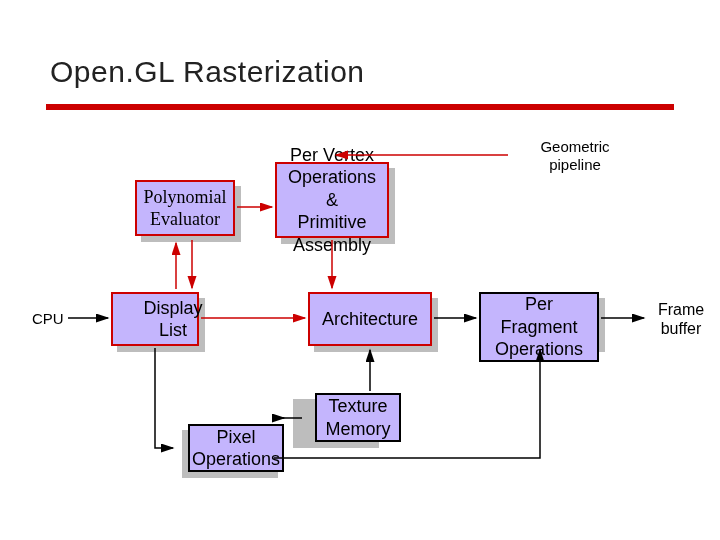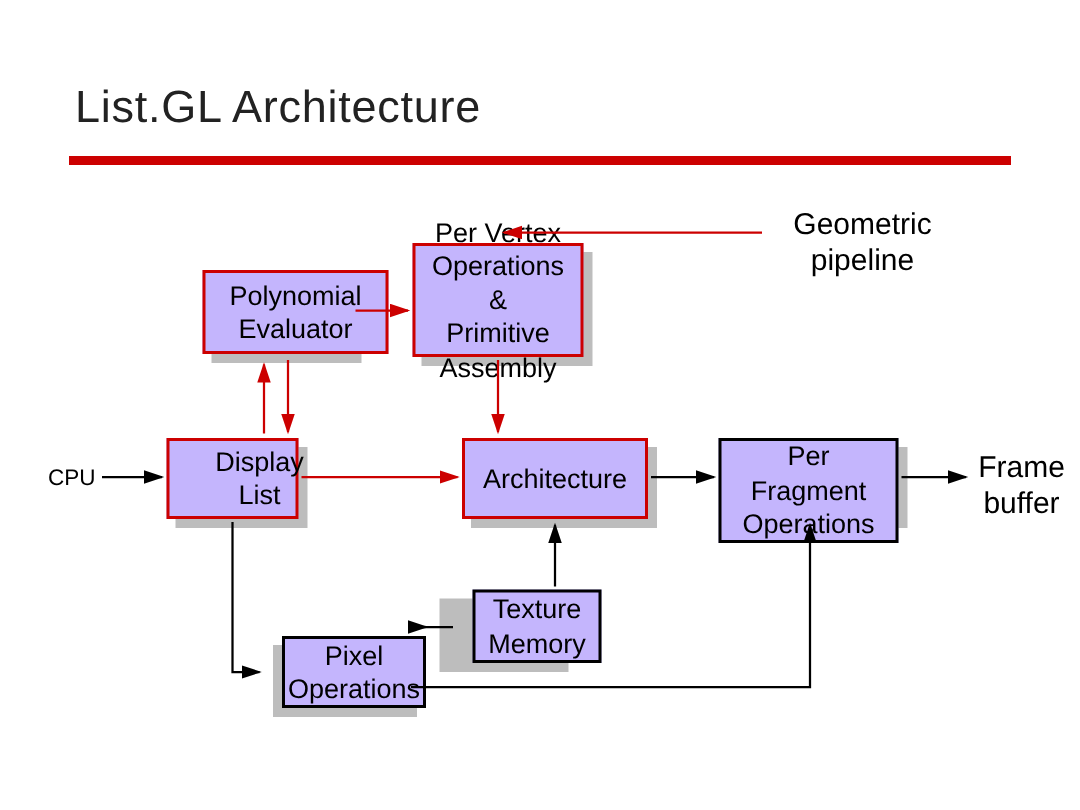--- a/index.html
+++ b/index.html
@@ -27,21 +27,21 @@
     height: 6px;
     background: #cc0000;
   }
   .label-cpu {
     position: absolute;
     font-size: 15px;
     color: #000;
   }
   .label-annot {
     position: absolute;
-    font-size: 20px;
+    font-size: 15px;
     color: #000;
     text-align: center;
     line-height: 1.2;
   }
   .box {
     position: absolute;
     background: #c4b5fd;
     border: 2px solid #cc0000;
     display: flex;
     align-items: center;
@@ -59,38 +59,38 @@
   svg.arrows {
     position: absolute;
     left: 0; top: 0;
     width: 720px; height: 540px;
     pointer-events: none;
   }
 </style>
 </head>
 <body>
 
-<div class="title">List.GL Architecture</div>
+<div class="title">Open.GL Rasterization</div>
 <div class="title-rule"></div>
 
 <div class="label-cpu" style="left:32px; top:310px;">CPU</div>
 
 <div class="label-annot" style="left:510px; top:138px; width:130px;">Geometric<br>pipeline</div>
 
-<div class="label-annot" style="left:648px; top:300px; width:66px; font-size:20px;">Frame<br>buffer</div>
+<div class="label-annot" style="left:648px; top:300px; width:66px; font-size:16px;">Frame<br>buffer</div>
 
 <div class="shadow" style="left:141px; top:186px; width:100px; height:56px;"></div>
 <div class="shadow" style="left:281px; top:168px; width:114px; height:76px;"></div>
 <div class="shadow" style="left:117px; top:298px; width:88px; height:54px;"></div>
 <div class="shadow" style="left:314px; top:298px; width:124px; height:54px;"></div>
 <div class="shadow" style="left:485px; top:298px; width:120px; height:54px;"></div>
 <div class="shadow" style="left:293px; top:399px; width:86px; height:49px;"></div>
 <div class="shadow" style="left:182px; top:430px; width:96px; height:48px;"></div>
 
-<div class="box" style="left:135px; top:180px; width:124px; height:56px;">Polynomial<br>Evaluator</div>
+<div class="box" style="left:135px; top:180px; width:100px; height:56px;font-family:Liberation Serif, serif;">Polynomial<br>Evaluator</div>
 
 <div class="box" style="left:275px; top:162px; width:114px; height:76px;">Per Vertex<br>Operations &amp;<br>Primitive<br>Assembly</div>
 
 <div class="box" style="left:111px; top:292px; width:88px; height:54px;padding-left:40px;">Display<br>List</div>
 
 <div class="box" style="left:308px; top:292px; width:124px; height:54px;">Architecture</div>
 
 <div class="box black" style="left:479px; top:292px; width:120px; height:70px;">Per Fragment<br>Operations</div>
 
 <div class="box black" style="left:287px; top:393px; width:86px; height:49px;margin-left:28px;">Texture<br>Memory</div>

